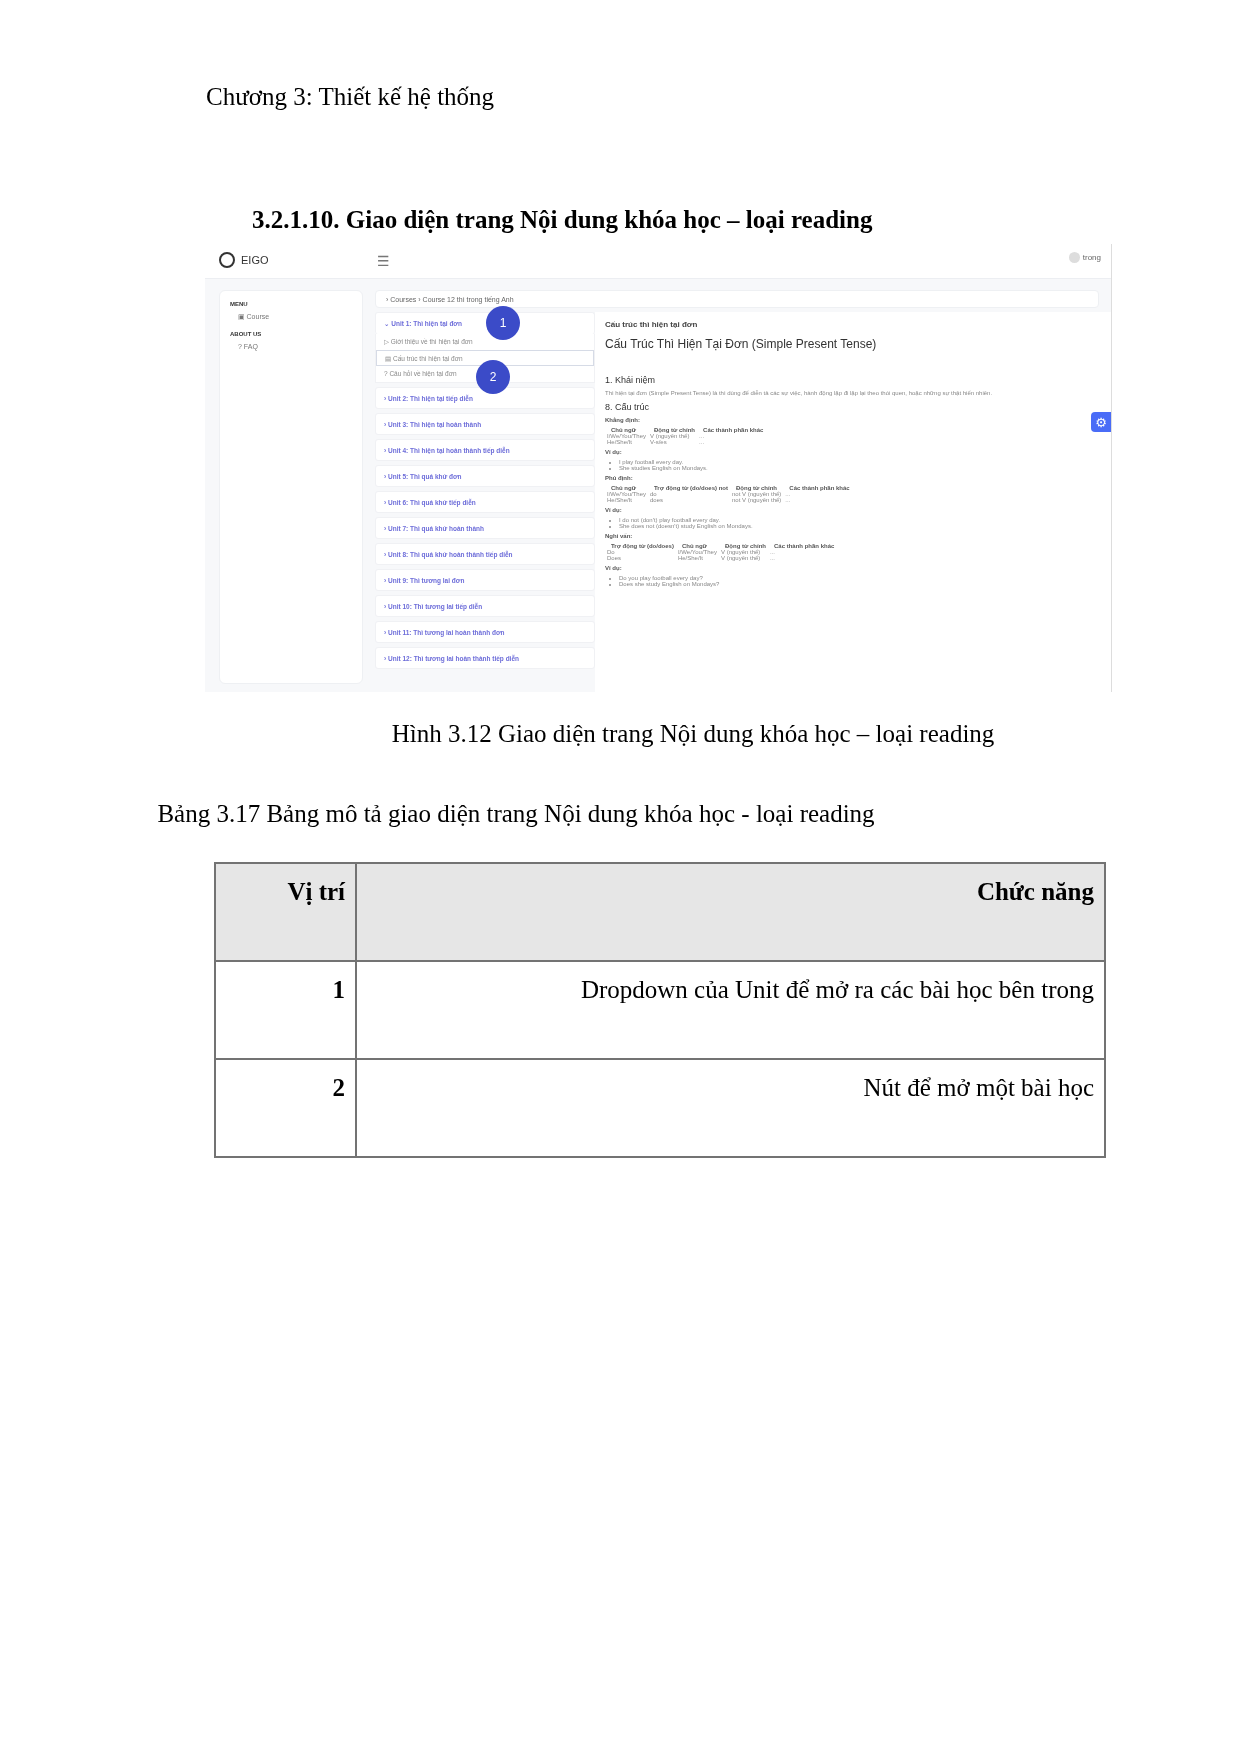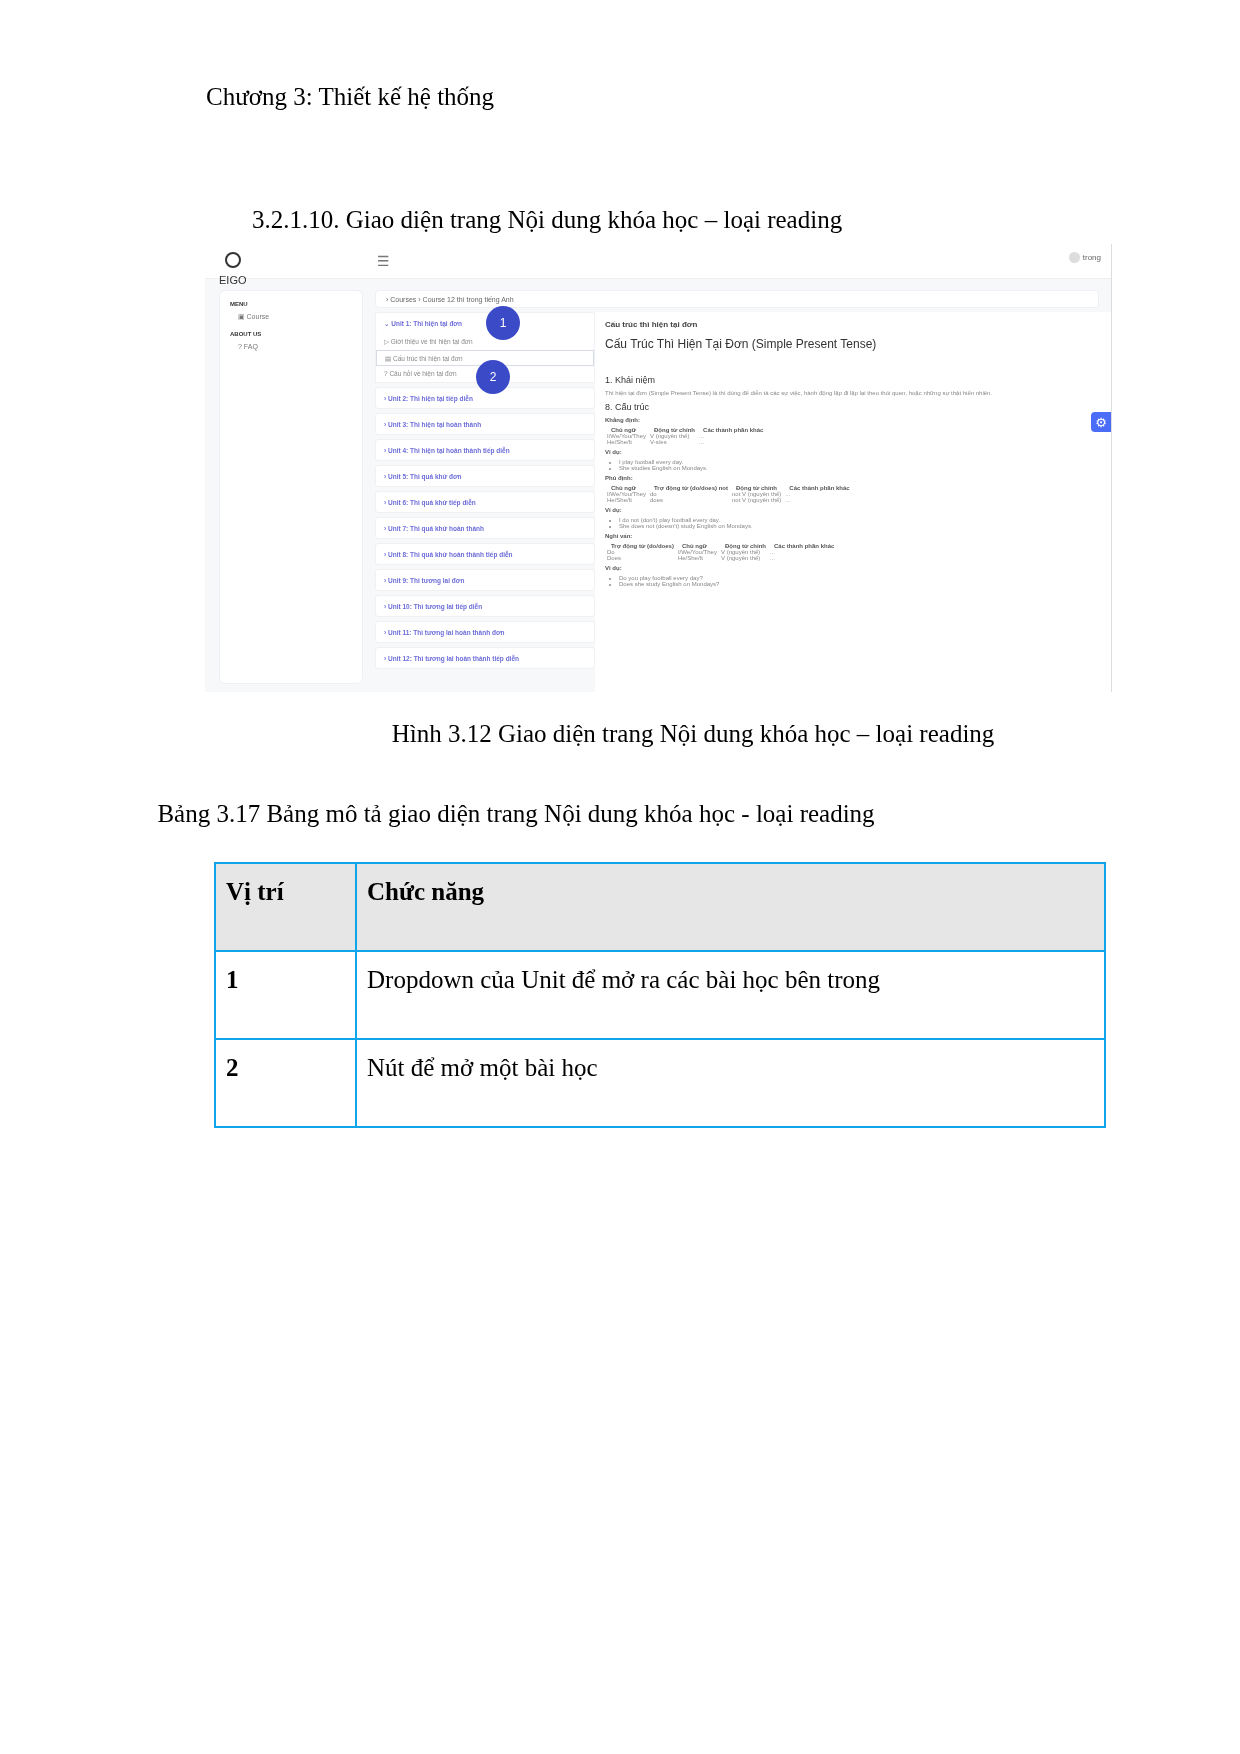--- a/index.html
+++ b/index.html
@@ -1,21 +1,21 @@
 <!DOCTYPE html>
 <html><head>
 <meta charset="utf-8">
 <style>
   html,body{margin:0;padding:0;background:#fff;}
   body{width:1240px;height:1754px;position:relative;font-family:"Liberation Serif","DejaVu Serif",serif;color:#000;overflow:hidden;}
   .header{position:absolute;left:206px;top:72px;font-size:25px;margin-top:11px;}
-  .section{position:absolute;left:252px;top:206px;font-size:25px;font-weight:normal;}
+  .section{position:absolute;left:252px;top:206px;font-size:25px;font-weight:bold;}
   .shot{position:absolute;left:205px;top:244px;width:906px;height:448px;background:#f7f8fa;border-right:1px solid #ddd;overflow:hidden;font-family:"Liberation Sans","DejaVu Sans",sans-serif;}
   .topbar{position:absolute;left:0;top:0;width:906px;height:34px;background:#fff;border-bottom:1px solid #eceef2;}
-  .logo{position:absolute;left:14px;top:8px;display:flex;align-items:center;gap:6px;font-size:11px;color:#333;flex-direction:column;}
+  .logo{position:absolute;left:14px;top:8px;display:flex;align-items:center;gap:6px;font-size:11px;color:#333;}
   .logo-icon{width:16px;height:16px;border:2px solid #333;border-radius:50%;box-sizing:border-box;}
   .menu-icon{position:absolute;left:172px;top:9px;font-size:14px;color:#777;}
   .user{position:absolute;right:10px;top:8px;font-size:8px;color:#666;display:flex;align-items:center;gap:3px;}
   .user .av{width:11px;height:11px;border-radius:50%;background:#ddd;display:inline-block;}
   .side{position:absolute;left:14px;top:46px;width:142px;height:392px;background:#fff;border-radius:6px;border:1px solid #eef0f3;}
   .side .hd{font-size:6px;font-weight:bold;color:#333;margin:10px 0 0 10px;}
   .side .it{font-size:7px;color:#777;margin:6px 0 0 18px;}
   .crumb{position:absolute;left:170px;top:46px;width:724px;height:18px;background:#fff;border:1px solid #eef0f3;border-radius:4px;font-size:7px;color:#666;line-height:18px;padding-left:10px;box-sizing:border-box;}
   .units{position:absolute;left:170px;top:68px;width:220px;height:380px;}
   .unit{height:22px;margin-bottom:4px;background:#fff;border:1px solid #f0f1f4;border-radius:3px;font-size:6.5px;font-weight:bold;color:#6c6cd9;line-height:22px;padding-left:8px;box-sizing:border-box;}
@@ -32,21 +32,21 @@
   .content td{padding:0 4px 0 0;font-size:6px;color:#888;}
   .content th{padding:0 4px;font-size:6px;color:#555;text-align:left;}
   .content ul{margin:2px 0 4px 14px;padding:0;}
   .content li{font-size:6px;color:#888;}
   .badge{position:absolute;width:34px;height:34px;border-radius:50%;background:#3b4bc8;color:#fff;font-size:12px;display:flex;align-items:center;justify-content:center;}
   .gear{position:absolute;right:0;top:168px;width:20px;height:20px;background:#4a6cf7;border-radius:4px 0 0 4px;color:#fff;font-size:13px;display:flex;align-items:center;justify-content:center;}
   .caption{position:absolute;top:720px;left:0;width:1240px;text-align:center;font-size:25px;}
   .caption.fig{left:0;margin-left:23px;}
   .tcap{position:absolute;top:800px;left:0;width:1032px;text-align:center;font-size:25px;box-sizing:border-box;}
   .desc{position:absolute;left:214px;top:862px;width:892px;border-collapse:collapse;font-size:25px;}
-  .desc td,.desc th{border:2px solid #0ea5e9;height:72px;vertical-align:top;padding:14px 10px 0 10px;text-align:left;}
+  .desc td,.desc th{border:2px solid #737373;height:72px;vertical-align:top;padding:14px 10px 10px 10px;text-align:right;}
   .desc th{background:#e6e6e6;font-weight:bold;}
   .desc td.pos{font-weight:bold;width:119px;}
   .pagenum{position:absolute;left:1074px;top:1760px;font-size:25px;}
 </style>
 </head>
 <body>
 
 <div class="header">Chương 3: Thiết kế hệ thống</div>
 <div class="section">3.2.1.10. Giao diện trang Nội dung khóa học – loại reading</div>
 

